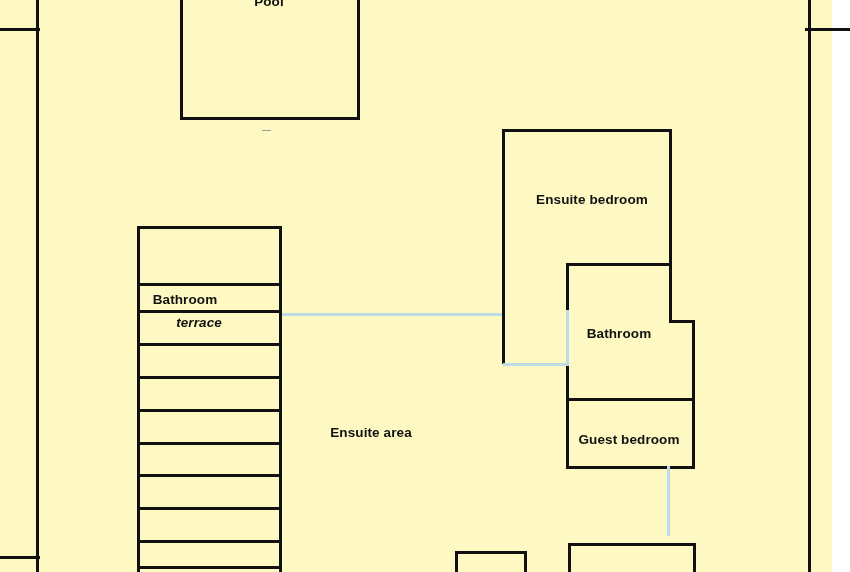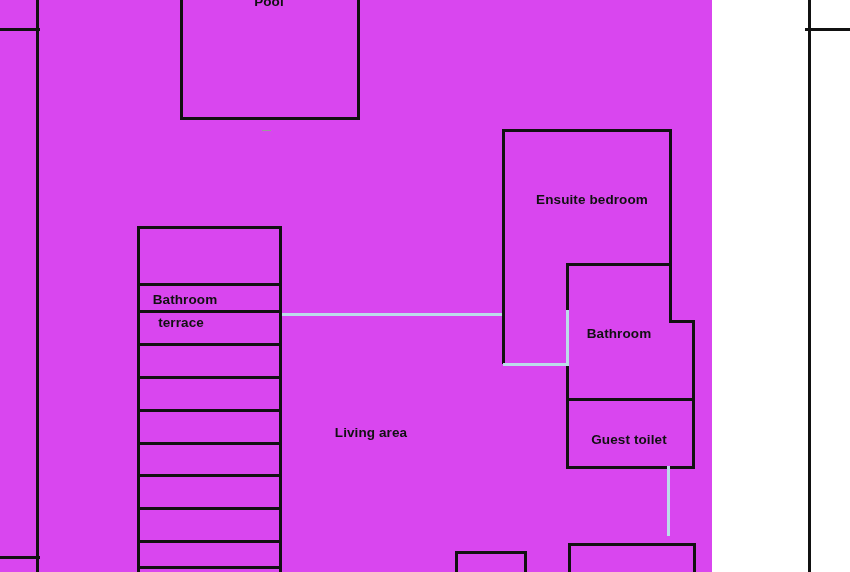--- a/index.html
+++ b/index.html
@@ -1,17 +1,17 @@
 <!DOCTYPE html>
 <html><head>
 <meta charset="utf-8">
 <style>
   html,body{margin:0;padding:0;background:#ffffff;}
   body{width:850px;height:572px;overflow:hidden;font-family:"Liberation Sans",sans-serif;}
-  #plan{position:relative;width:712px;height:572px;background:#d946ef;}
+  #plan{position:relative;width:832px;height:572px;background:#fef9c3;}
 
   .wall{position:absolute;background:#111111;}
   .door{position:absolute;background:#bcdcea;}
   .label{position:absolute;color:#111111;font-weight:bold;font-size:13.5px;letter-spacing:.1px;white-space:nowrap;}
   .label.center{transform:translateX(-50%);text-align:center;}
   .tick{position:absolute;background:#9a9a9a;}
 </style>
 </head>
 <body>
 
@@ -63,18 +63,18 @@
   <div class="wall" style="left:524px;top:551px;width:3px;height:21px;"></div>
 
   <div class="door" style="left:282px;top:313px;width:220px;height:3px;"></div>
   <div class="door" style="left:503px;top:363px;width:66px;height:3px;"></div>
   <div class="door" style="left:566px;top:310px;width:3px;height:56px;"></div>
   <div class="door" style="left:667px;top:466px;width:3px;height:70px;"></div>
 
   <div class="label center" style="left:269px;top:-6px;">Pool</div>
   <div class="label center" style="left:584px;top:192px;padding-left:16px;">Ensuite bedroom</div>
   <div class="label center" style="left:185px;top:292px;">Bathroom</div>
-  <div class="label center" style="left:181px;top:315px;">terrace</div>
+  <div class="label center" style="left:199px;top:315px;font-style:italic;">terrace</div>
   <div class="label center" style="left:619px;top:326px;">Bathroom</div>
-  <div class="label center" style="left:371px;top:425px;">Living area</div>
-  <div class="label center" style="left:629px;top:432px;">Guest toilet</div>
+  <div class="label center" style="left:371px;top:425px;">Ensuite area</div>
+  <div class="label center" style="left:629px;top:432px;">Guest bedroom</div>
 
 </div>
 
 </body></html>

